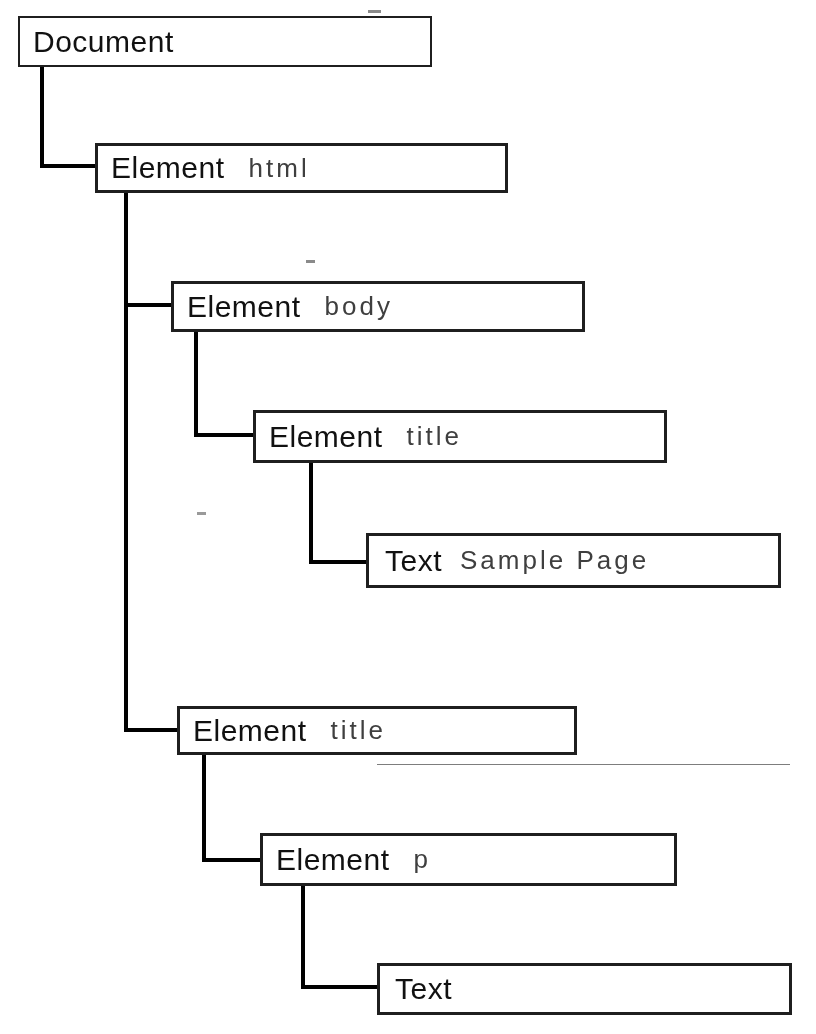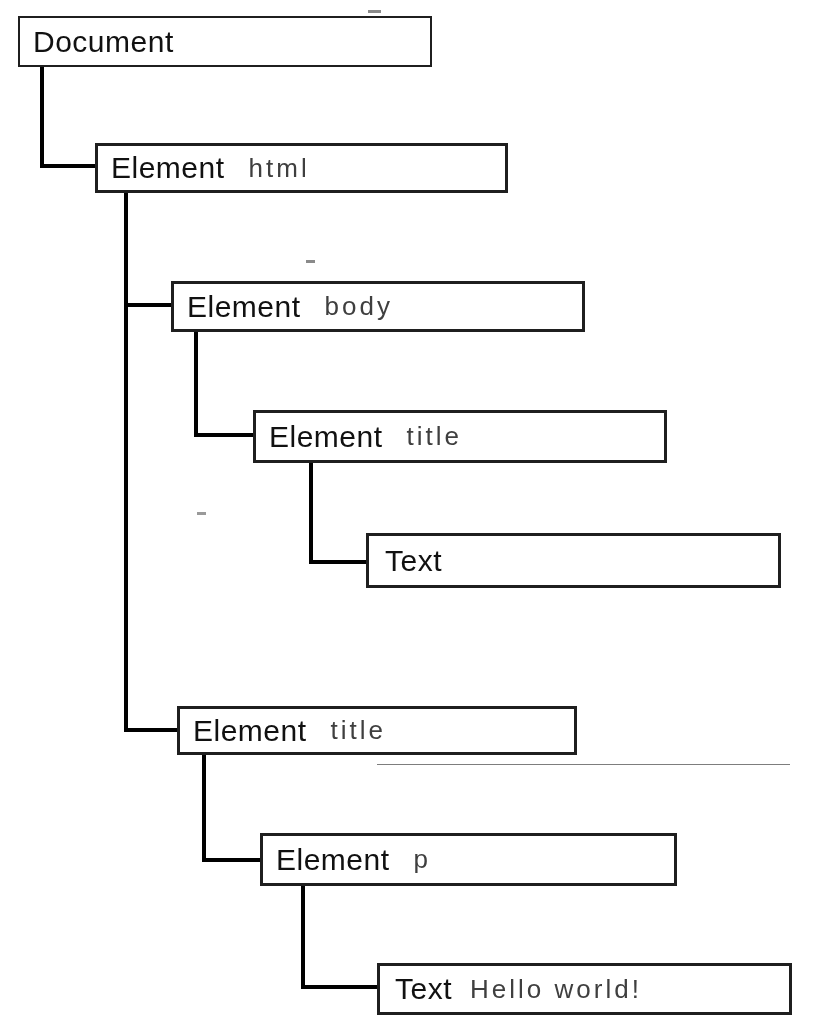--- a/index.html
+++ b/index.html
@@ -96,35 +96,35 @@
     <span class="value">body</span>
   </div>
 
   <div class="node" id="n-title">
     <span class="kind">Element</span>
     <span class="value">title</span>
   </div>
 
   <div class="node" id="n-sample">
     <span class="kind">Text</span>
+    <span class="value" style="margin-left:18px">Sample Page</span>
   </div>
 
   <div class="node" id="n-body">
     <span class="kind">Element</span>
     <span class="value">title</span>
   </div>
 
   <div class="node" id="n-p">
     <span class="kind">Element</span>
     <span class="value">p</span>
   </div>
 
   <div class="node" id="n-hello">
     <span class="kind">Text</span>
-    <span class="value" style="margin-left:18px">Hello world!</span>
   </div>
 
   <div class="artifact" style="left:368px; top:10px; width:13px; height:3px;"></div>
   <div class="artifact" style="left:306px; top:260px; width:9px; height:3px;"></div>
   <div class="artifact" style="left:197px; top:512px; width:9px; height:3px; background:#9a9a9a;"></div>
   <div class="artifact" style="left:377px; top:764px; width:413px; height:1px; background:#7d7d7d;"></div>
 
 </div>
 
 </body></html>

